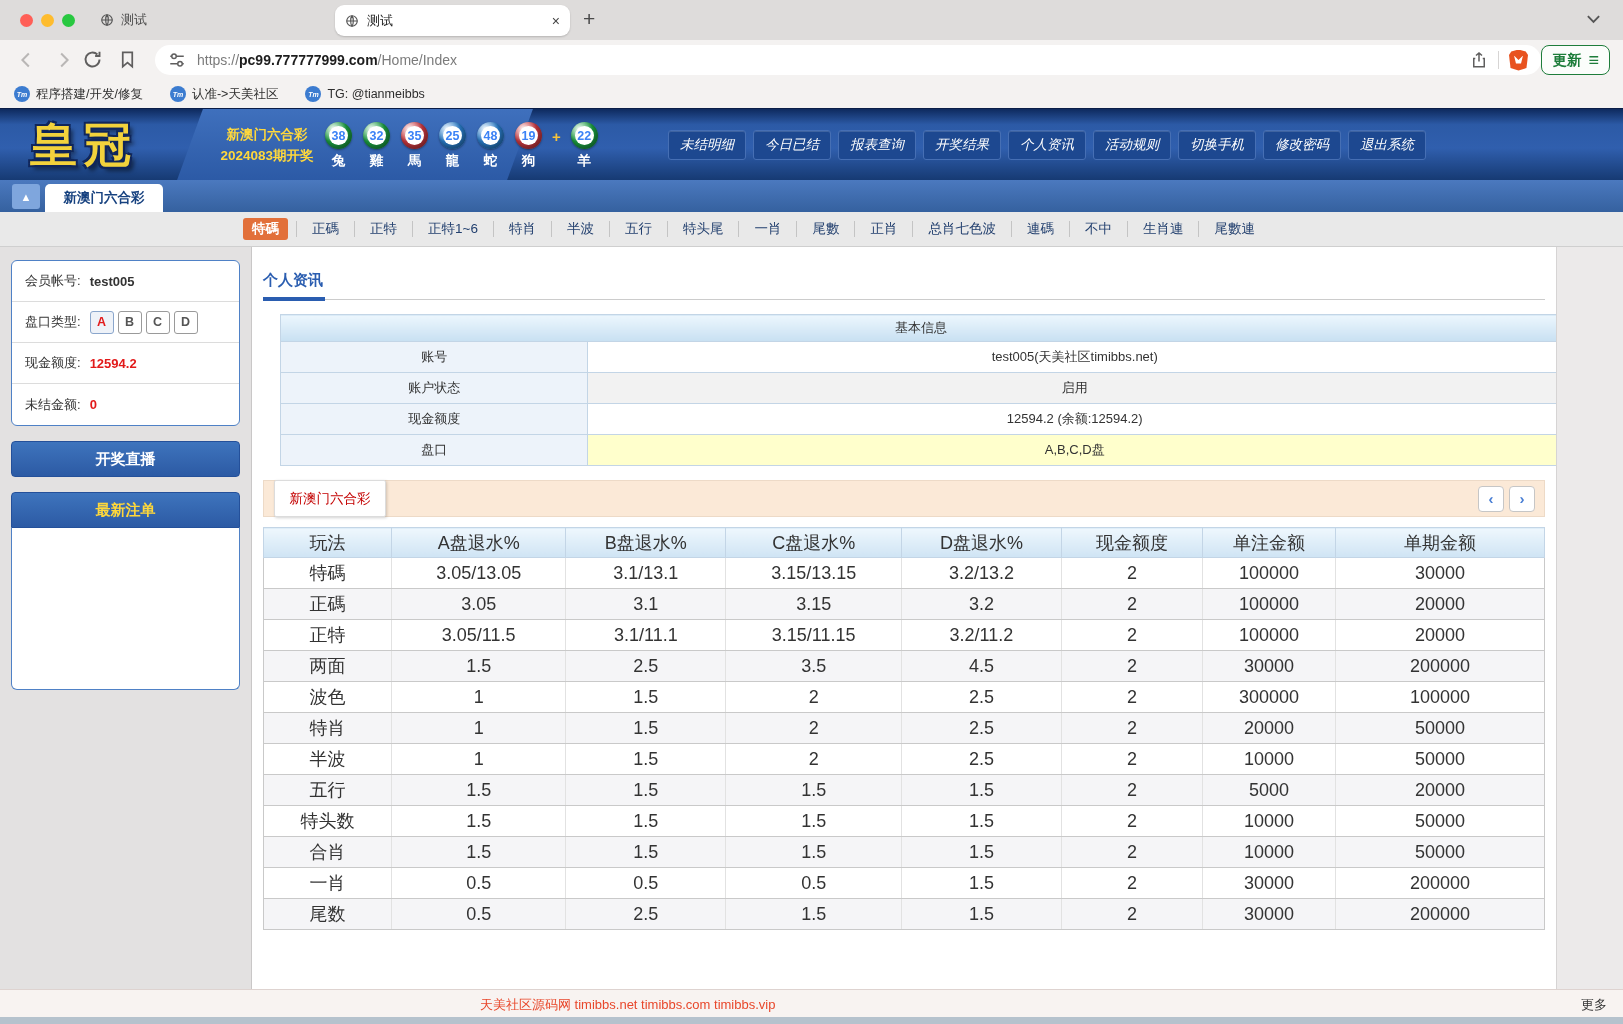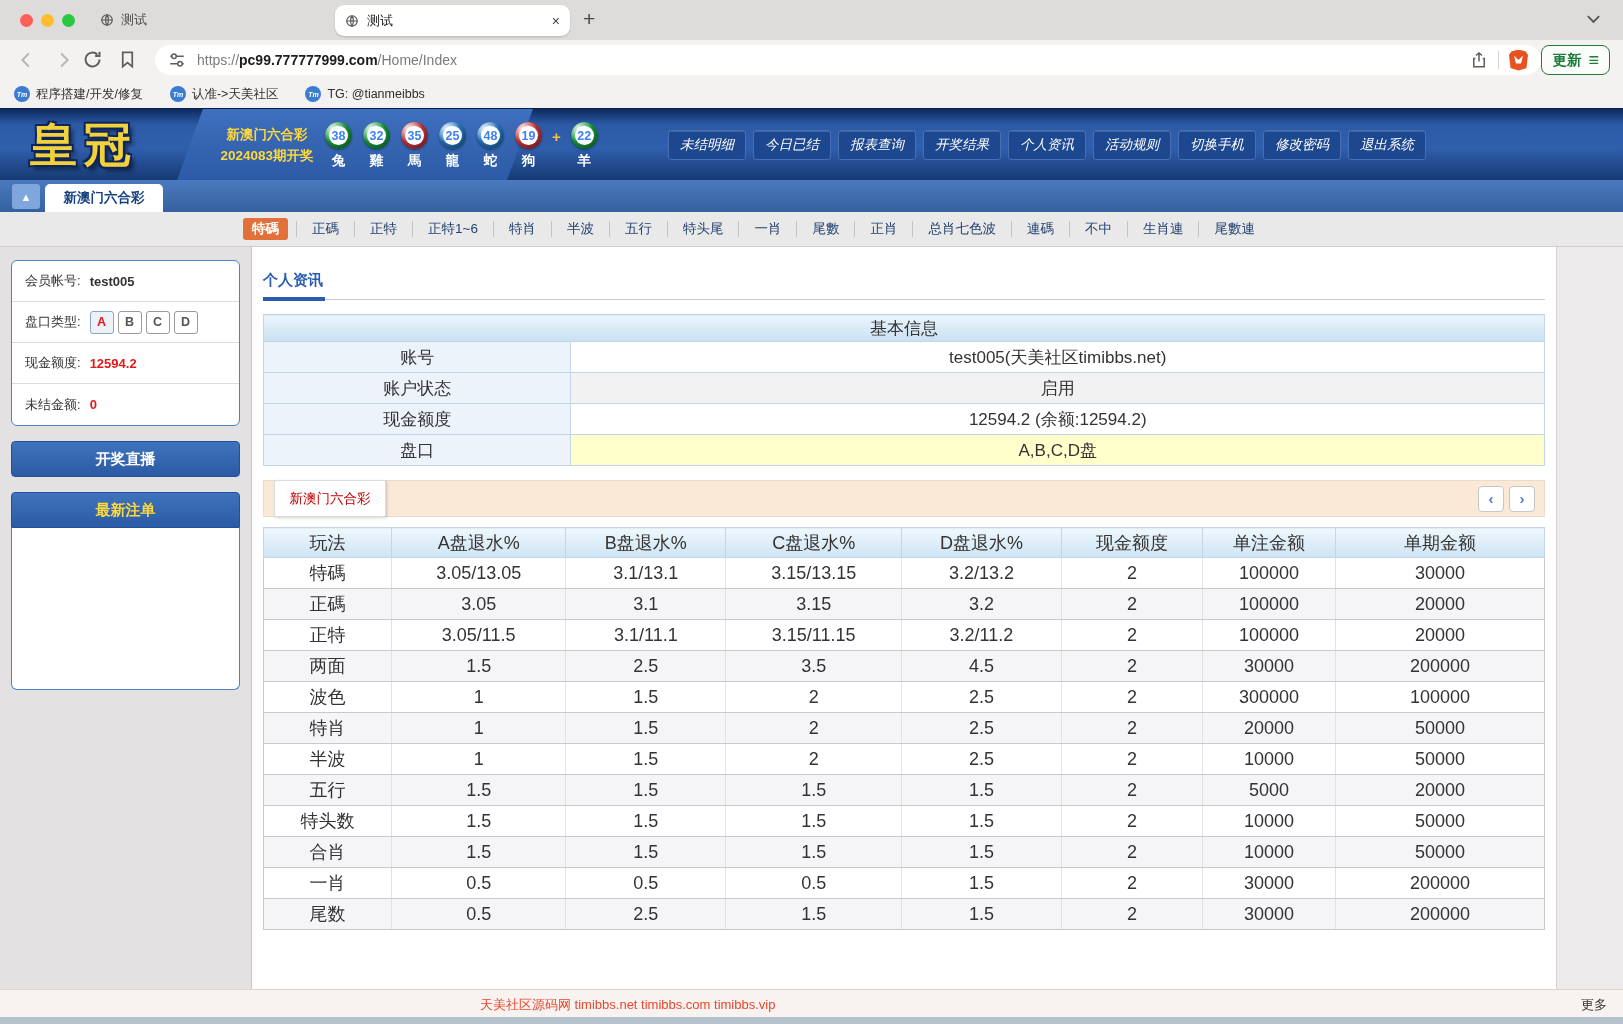--- a/index.html
+++ b/index.html
@@ -104,21 +104,21 @@
     border-top:none; border-radius:0 0 6px 6px; }
 
   .main { flex:1; background:#fff; padding:0 5px; }
   .gutter { width:67px; flex:none; background:#eceaea; border-left:1px solid #d6d4d4; }
 
   .profile-title { margin:24px 6px 0; color:#2a5db0; font-size:15px; font-weight:bold; }
   .title-rule { margin:9px 6px 14px; height:1px; background:#ccc; position:relative; }
   .title-rule::before { content:""; position:absolute; left:0; top:-2px; width:62px; height:4px; background:#2a5db0; }
 
   table { border-collapse:collapse; }
-  .info-table { width:calc(100% - 12px); margin:0 6px; font-size:17px; color:#333;padding-left:48px; }
+  .info-table { width:calc(100% - 12px); margin:0 23px; font-size:13px; color:#333;padding-left:48px; }
   .info-table th, .info-table td { border:1px solid #c3d5e6; height:31px; text-align:center; font-weight:normal; }
   .info-table thead th { background:linear-gradient(180deg,#ecf6fd 0%,#c8e0f2 100%); height:27px; }
   .info-table td.lbl { background:#edf3fa; width:24%; }
   .info-table tr.alt td.val { background:#f2f2f2; }
   .info-table tr.hl td.val { background:#ffffcc; }
 
   .rates-bar { margin:14px 6px 0; height:37px; background:#fbe9d7; border:1px solid #eddac7; position:relative; }
   .rates-tab { position:absolute; left:10px; top:-1px; bottom:-1px; width:112px; background:#fff;
     border:1px solid #dcdcdc; box-shadow:1px 1px 3px rgba(0,0,0,.18); display:flex; align-items:center;
     justify-content:center; color:#c40000; font-size:13.5px; border-radius:2px; }

